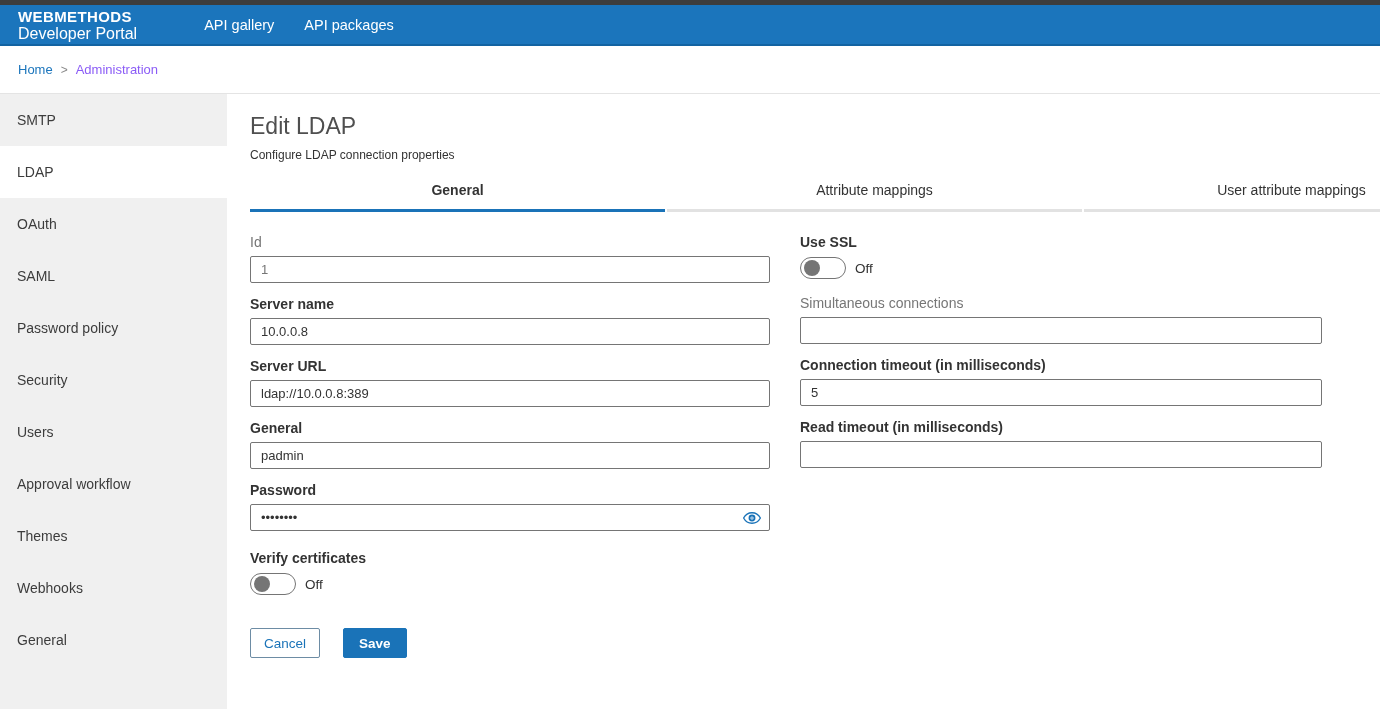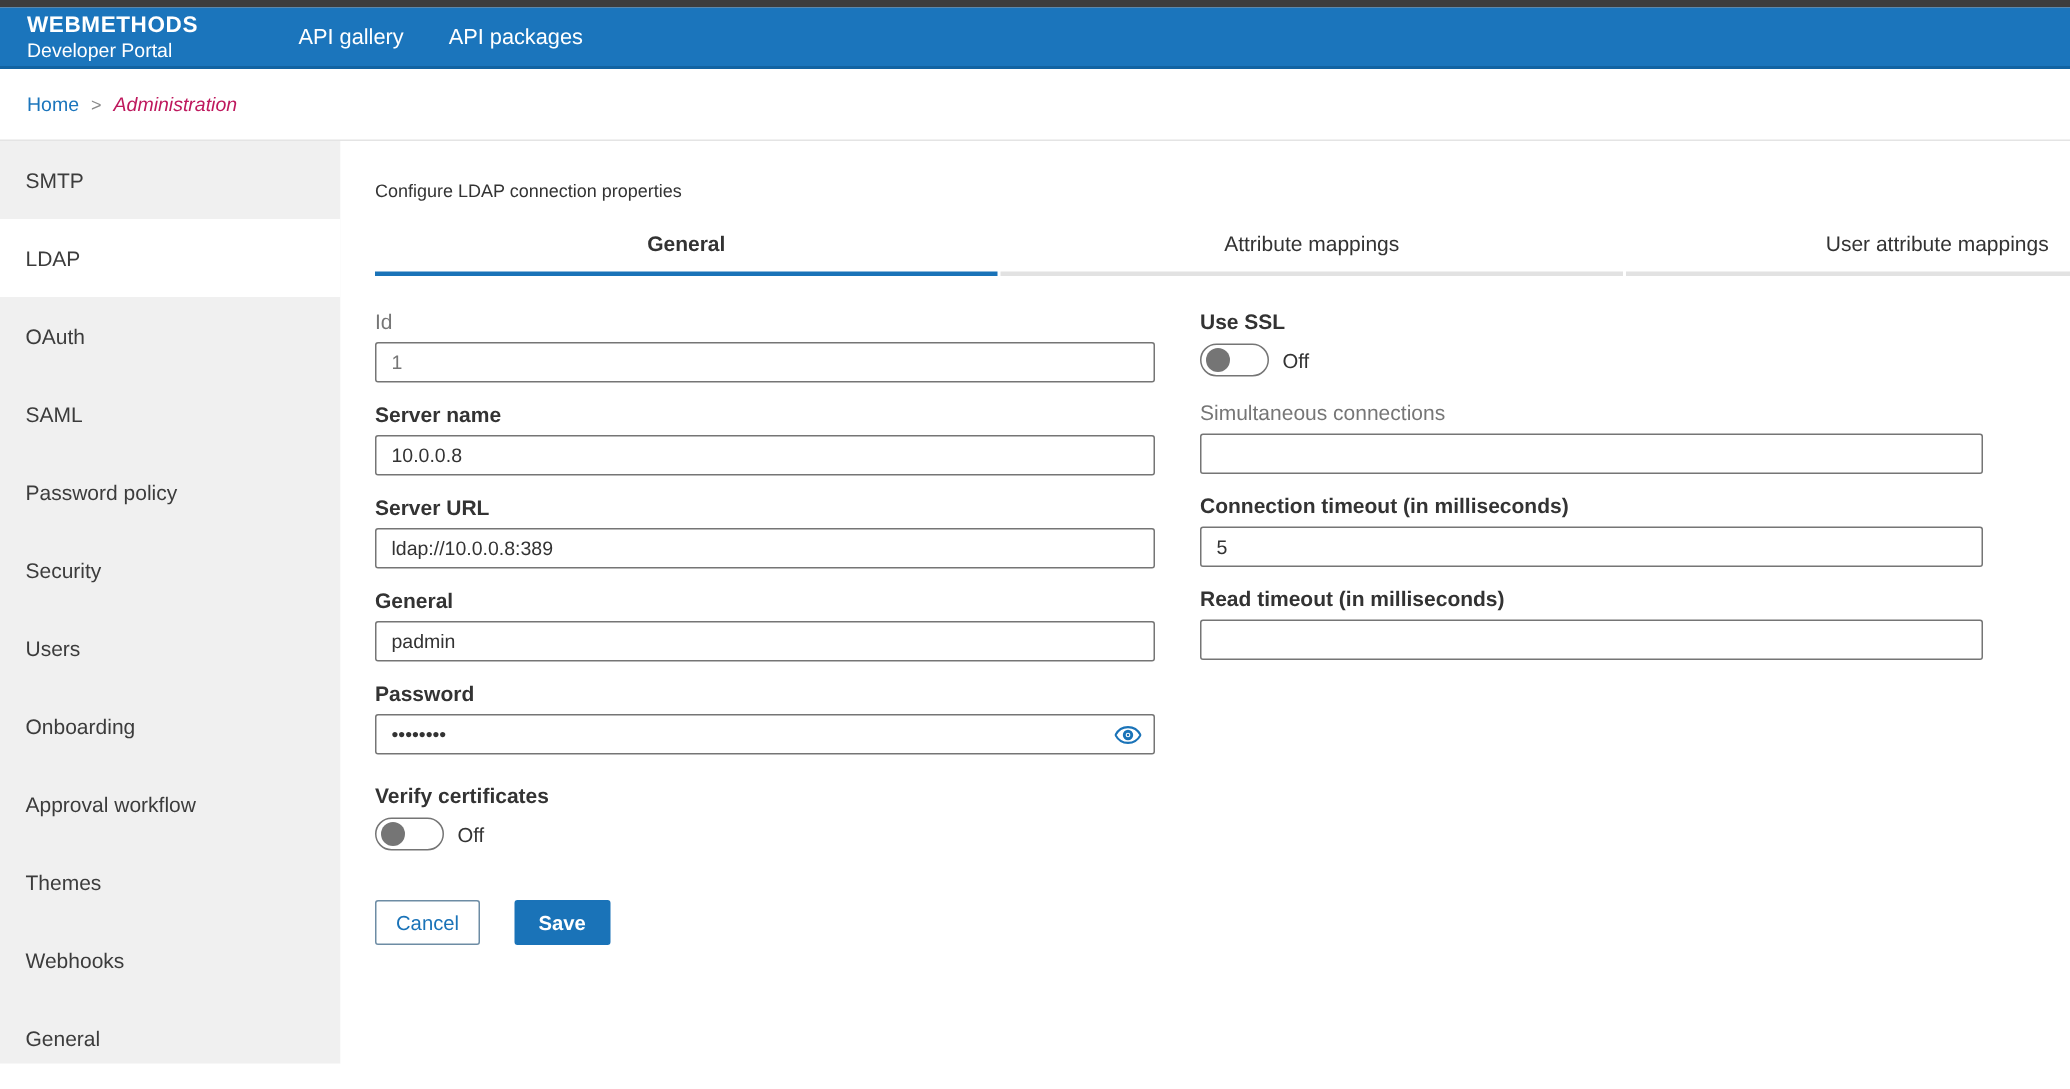--- a/index.html
+++ b/index.html
@@ -13,41 +13,41 @@
   .top-strip { height: 5px; background: #3d3d3d; }
   .header {
     height: 41px;
     background: #1b75bc;
     border-bottom: 2px solid #1263a2;
     display: flex;
     align-items: center;
   }
   .brand { margin-left: 18px; color: #ffffff; cursor: pointer; }
   .brand-title { font-size: 15px; font-weight: bold; letter-spacing: 0.4px; line-height: 18px; }
-  .brand-sub { font-size: 13px; line-height: 16px; }
+  .brand-sub { font-size: 16px; line-height: 16px; }
   .nav { display: flex; margin-left: 67px; }
   .nav-item {
     color: #ffffff;
     font-size: 14.5px;
     margin-right: 30px;
     padding: 6px 0;
     cursor: pointer;
   }
   .breadcrumb {
     height: 48px;
     display: flex;
     align-items: center;
     padding-left: 18px;
     font-size: 13px;
     border-bottom: 1px solid #e4e4e4;
     background: #ffffff;
   }
   .crumb-link { color: #1b75bc; cursor: pointer; }
   .crumb-sep { color: #8a8a8a; margin: 0 8px; font-size: 12px; }
-  .crumb-current { color: #be185d; font-style: italic; }
+  .crumb-current { color: #8b5cf6; }
 
   .layout { display: flex; height: 615px; }
   .sidebar { width: 227px; background: #f0f0f0; flex: 0 0 227px; overflow: hidden; }
   .side-item {
     height: 52px;
     line-height: 52px;
     padding-left: 17px;
     font-size: 14px;
     color: #3c3c3c;
     cursor: pointer;
@@ -182,28 +182,28 @@
 <div class="layout">
 
   <div class="sidebar">
     <div class="side-item">SMTP</div>
     <div class="side-item active">LDAP</div>
     <div class="side-item">OAuth</div>
     <div class="side-item">SAML</div>
     <div class="side-item">Password policy</div>
     <div class="side-item">Security</div>
     <div class="side-item">Users</div>
-    <div class="side-item">Onboarding</div>
     <div class="side-item">Approval workflow</div>
     <div class="side-item">Themes</div>
     <div class="side-item">Webhooks</div>
     <div class="side-item">General</div>
   </div>
 
   <div class="main">
+    <div class="page-title">Edit LDAP</div>
     <div class="page-subtitle">Configure LDAP connection properties</div>
 
     <div class="tabs">
       <div class="tab active">General</div>
       <div class="tab">Attribute mappings</div>
       <div class="tab">User attribute mappings</div>
     </div>
 
     <div class="form-grid">
 

